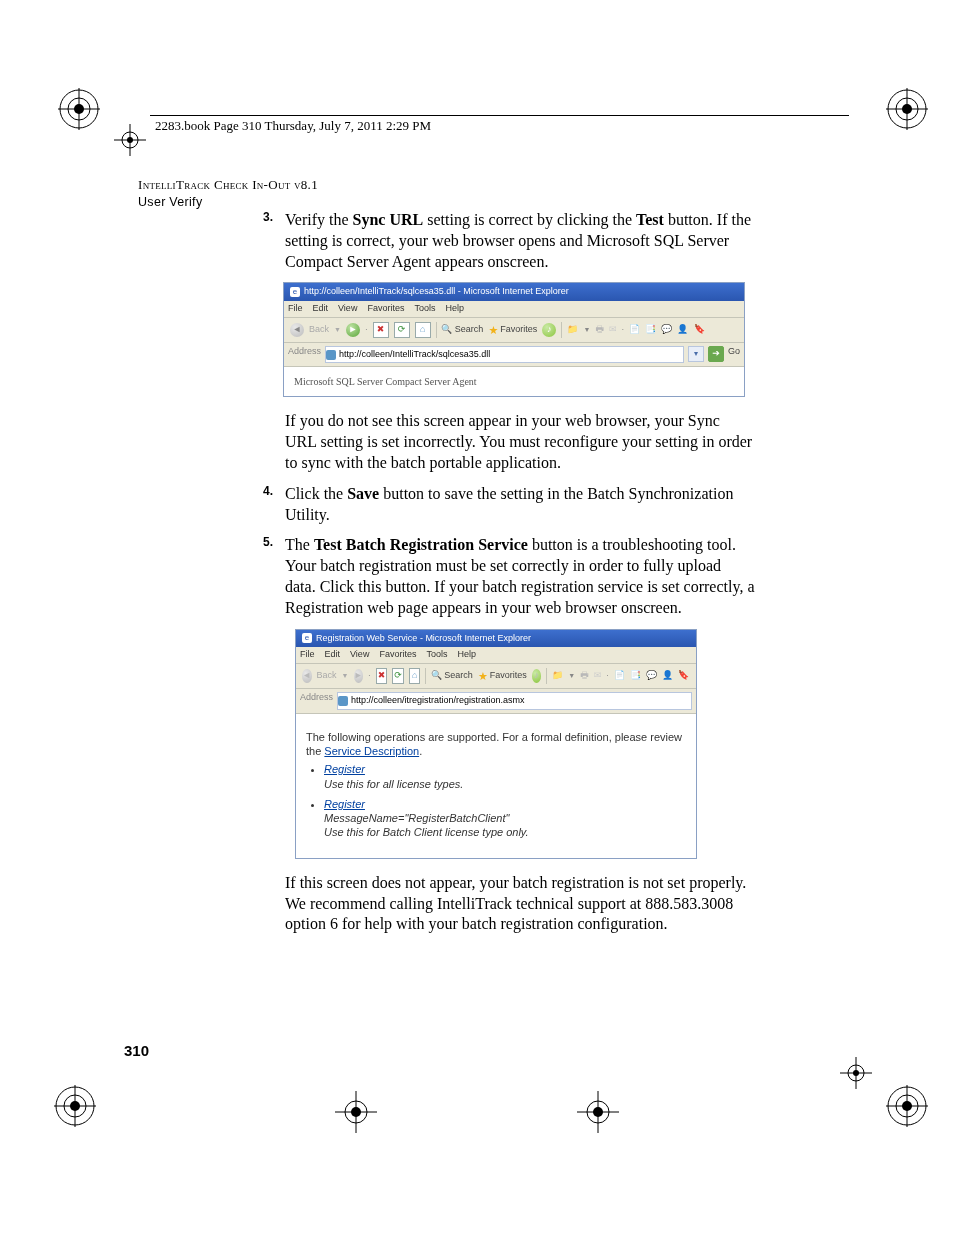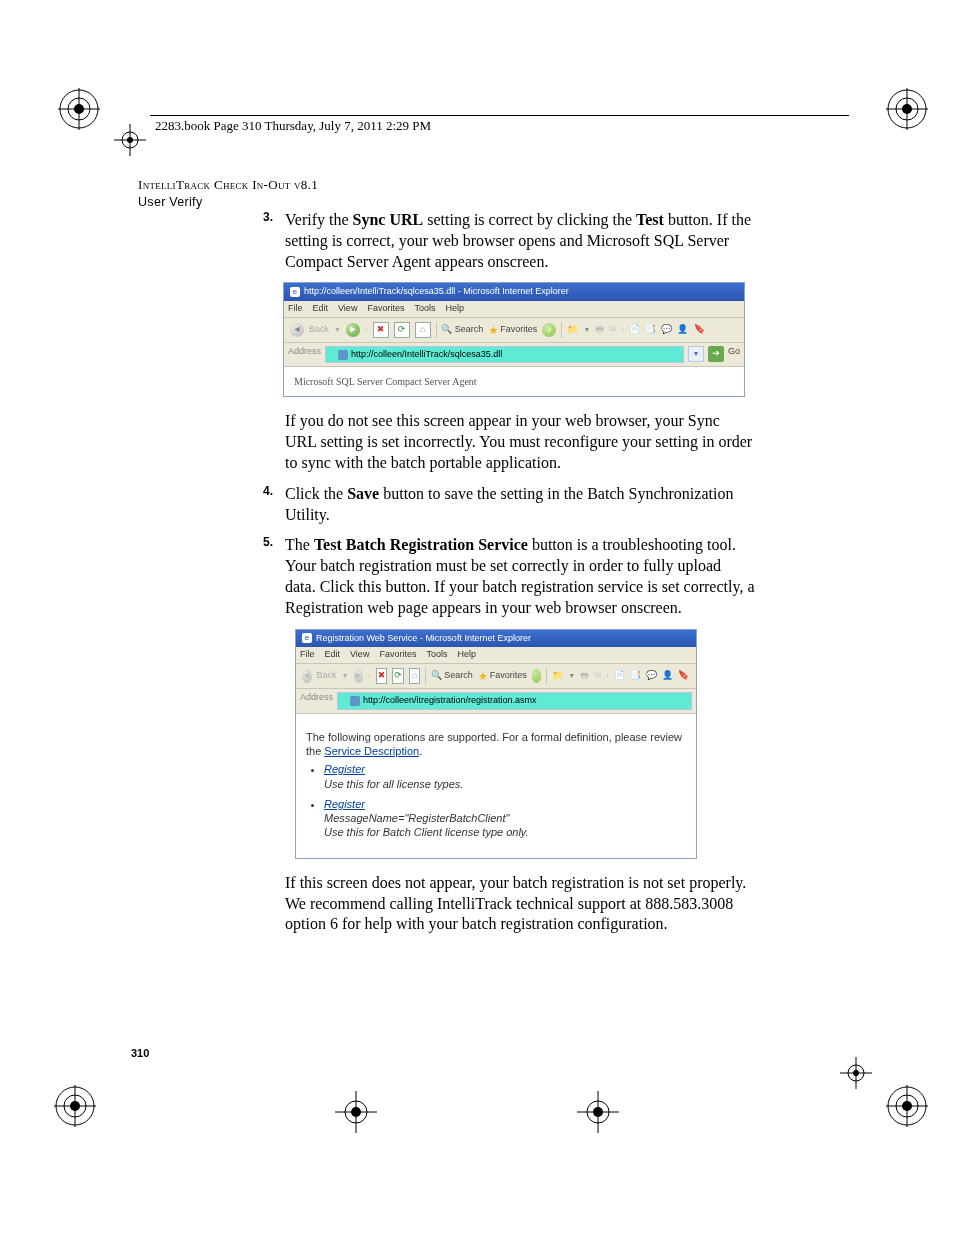--- a/index.html
+++ b/index.html
@@ -155,23 +155,23 @@
     background: #ece9d8;
     padding: 3px 4px;
     display:flex;
     align-items:flex-start;
     gap:4px;
     border-bottom: 1px solid #c5c5b8;
   }
   .ie-addrbar .addr-label { color:#888; font-size:9px;}
   .ie-addrbar .addr-field {
     flex:1;
-    background:#5eead4;
+    background:#ffffff;
     border:1px solid #b8c6de;
-    padding:2px 12px;
+    padding:2px 0;
     display:flex;
     align-items:center;
     gap:3px;
   }
   .ie-icon-sm { width:10px;height:10px;background:#5a96c7;border-radius:2px;display:inline-block;}
   .addr-drop { width:14px;height:14px;border:1px solid #b8c6de;background:#e8eef8;display:inline-flex;align-items:center;justify-content:center;color:#4a6ea9;font-size:8px;}
   .go-btn { width:14px;height:14px;border:1px solid #6aa84f;background:#6aa84f;color:#fff;display:inline-flex;align-items:center;justify-content:center;font-size:9px;border-radius:2px;}
   .go-txt { font-size:9px;color:#444;}
   .ie-body {
     padding: 8px 10px;
@@ -197,23 +197,23 @@
     font-size: 11px;
     color:#333;
   }
   .reg-body a { color: #0040a0; text-decoration: underline;}
   .reg-body ul { margin:4px 0 0 18px; padding:0;font-style:italic;}
   .reg-body li { margin-bottom:6px; }
 
   .page-num {
     position: absolute;
     bottom: 176px;
-    left: 131px;
+    left: 124px;
     font-family: Arial, sans-serif;
-    font-size: 11px;
+    font-size: 15px;
     font-weight: bold;
   }
 </style>
 </head>
 <body>
 
 <div class="crop-mark cm-tl">
   <svg viewBox="0 0 42 42">
       <circle cx="21" cy="21" r="11" fill="none" stroke="#000" stroke-width="1"></circle>
       <circle cx="21" cy="21" r="19" fill="none" stroke="#000" stroke-width="1"></circle>

